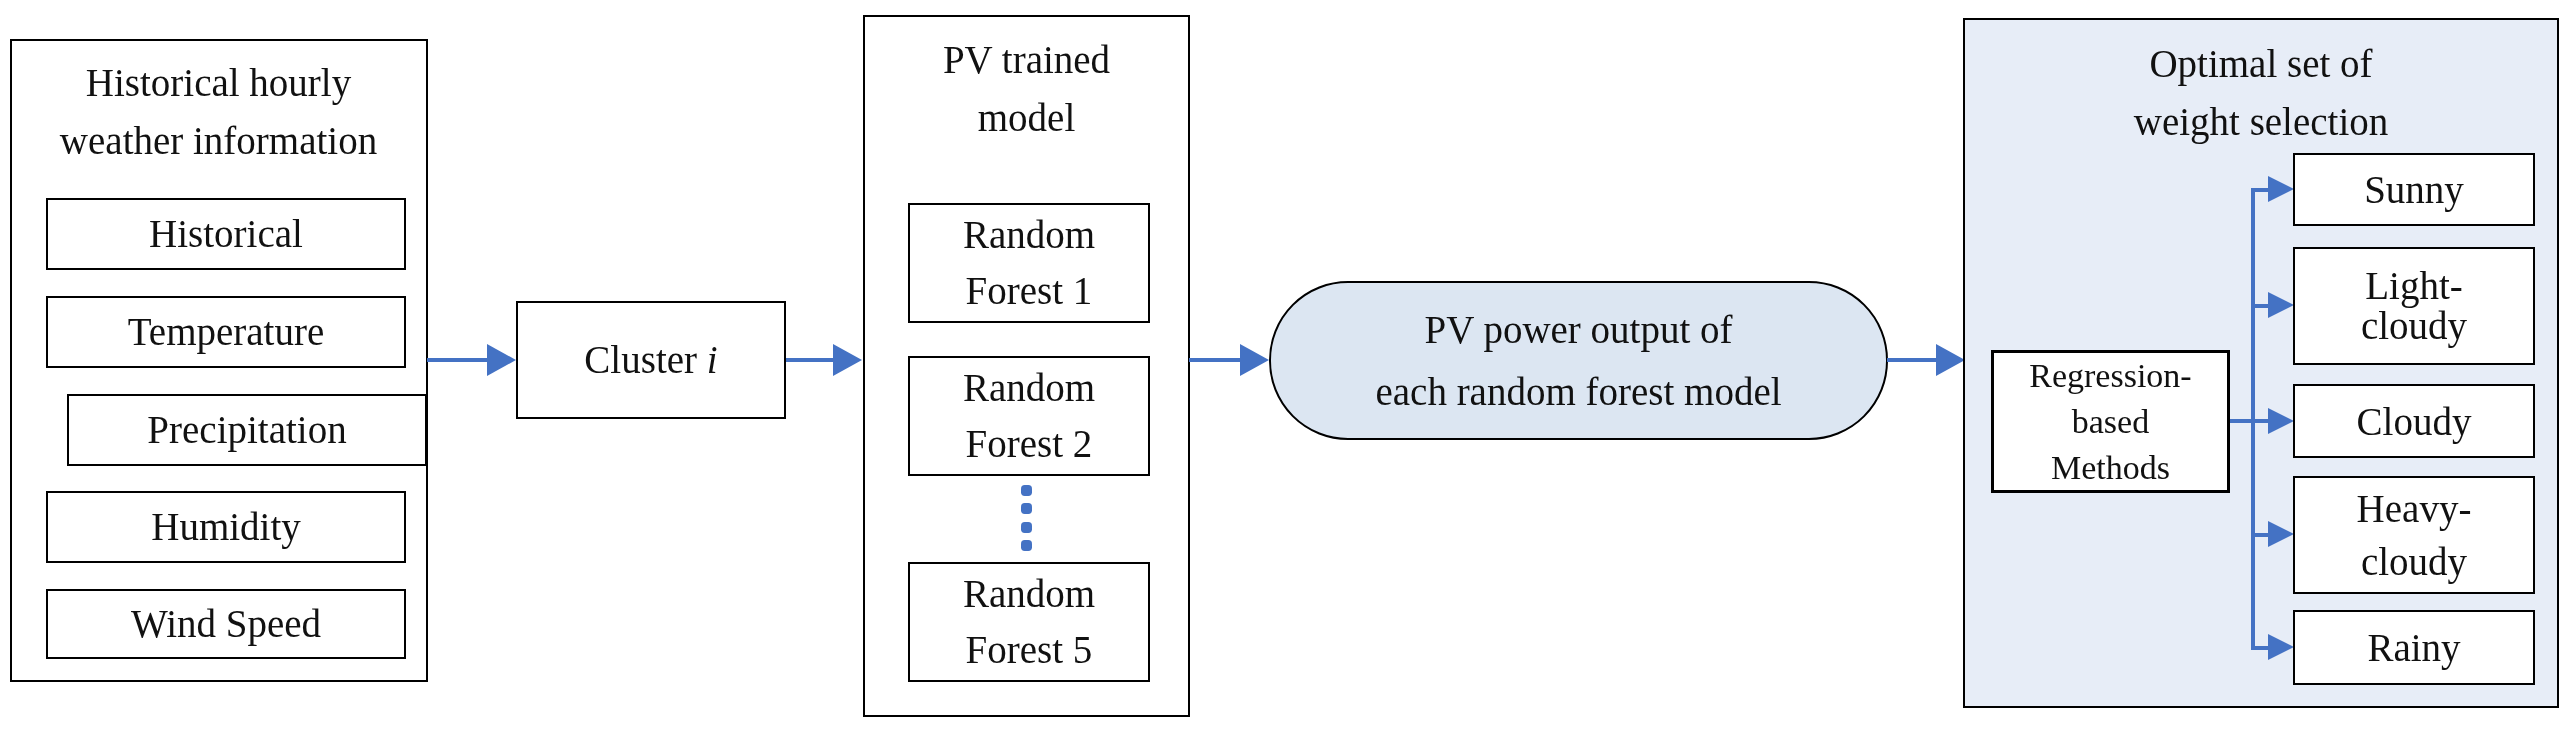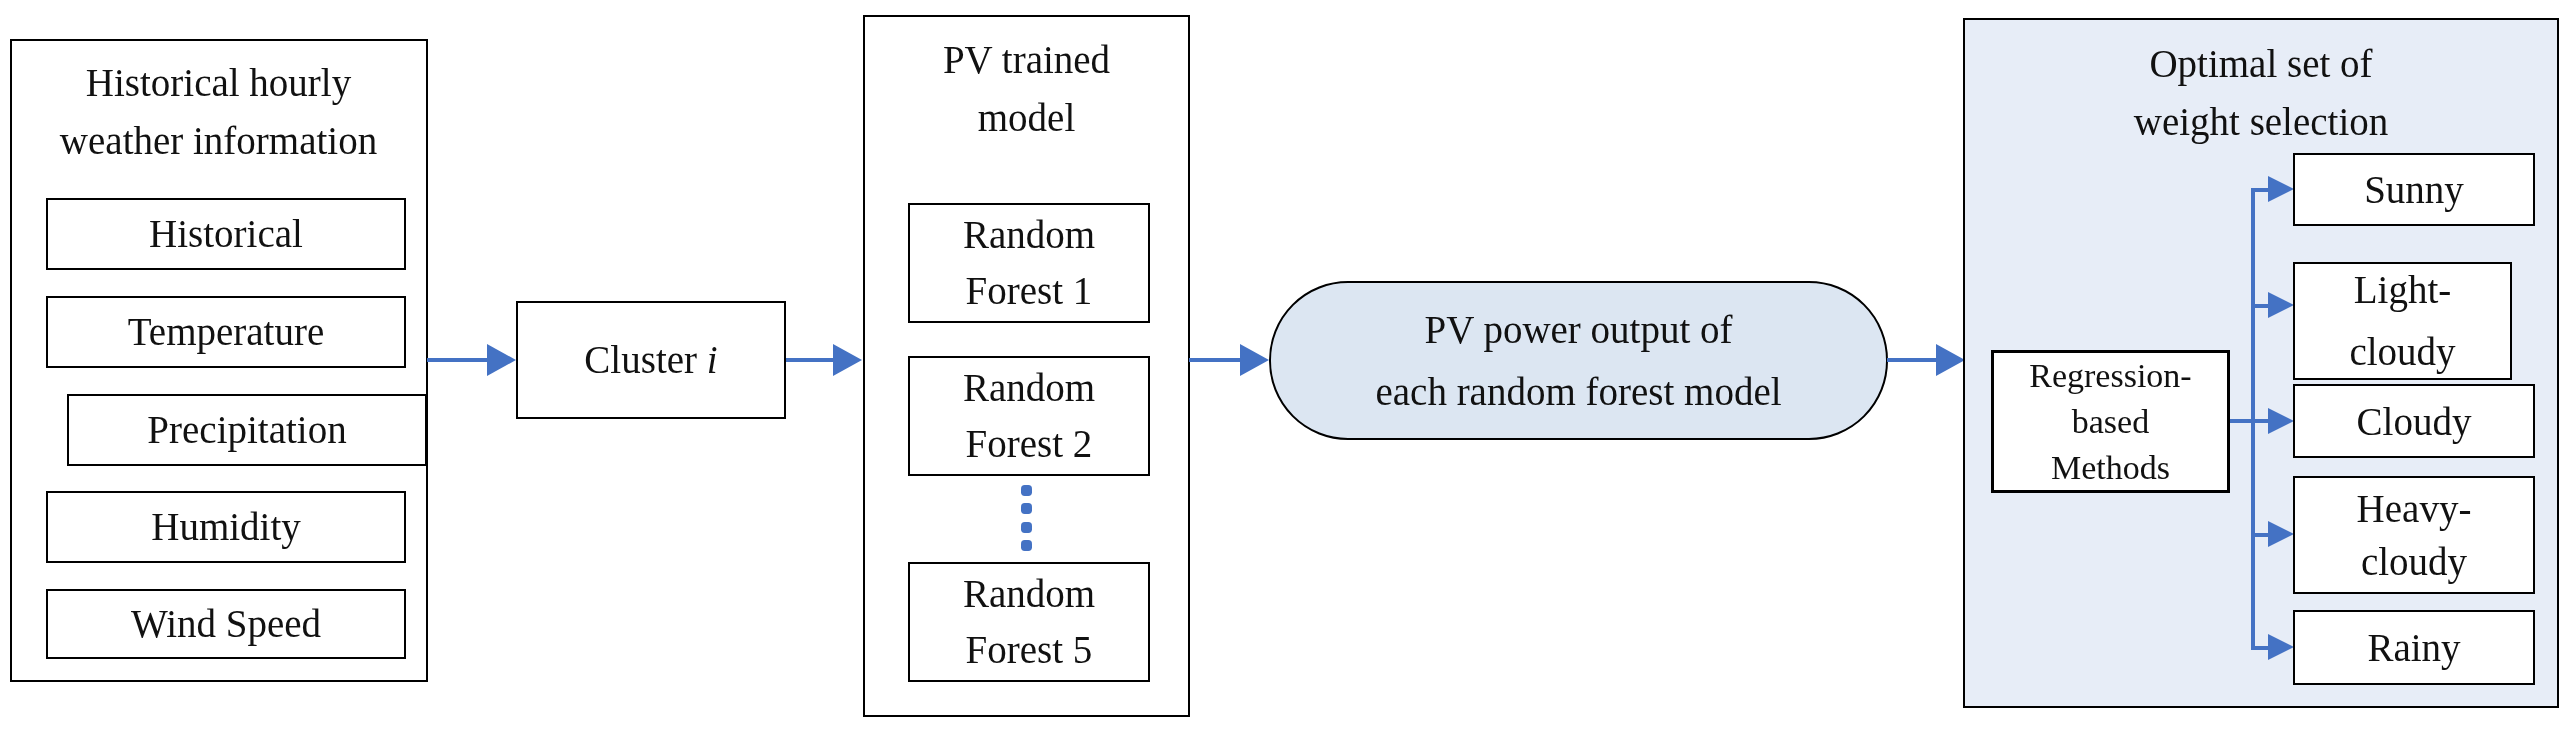--- a/index.html
+++ b/index.html
@@ -111,19 +111,19 @@
 <div class="abs shaft" style="left:2251px;top:533px;width:19px;height:3.7px;"></div>
 <div class="abs shaft" style="left:2251px;top:646px;width:19px;height:3.7px;"></div>
 
 <div class="abs head-sm" style="left:2268px;top:176px;"></div>
 <div class="abs head-sm" style="left:2268px;top:292px;"></div>
 <div class="abs head-sm" style="left:2268px;top:408px;"></div>
 <div class="abs head-sm" style="left:2268px;top:521px;"></div>
 <div class="abs head-sm" style="left:2268px;top:634px;"></div>
 
 <div class="abs box t53" style="left:2293px;top:153px;width:242px;height:73px;line-height:53px;">Sunny</div>
-<div class="abs box t53" style="left:2293px;top:247px;width:219px;height:118px;line-height:62px;margin-top:15px;">Light-
+<div class="abs box t53" style="left:2293px;top:247px;width:242px;height:118px;line-height:40px;">Light-
 cloudy</div>
 <div class="abs box t53" style="left:2293px;top:384px;width:242px;height:74px;line-height:53px;">Cloudy</div>
 <div class="abs box t53" style="left:2293px;top:476px;width:242px;height:118px;line-height:53px;">Heavy-
 cloudy</div>
 <div class="abs box t53" style="left:2293px;top:610px;width:242px;height:75px;line-height:53px;">Rainy</div>
 
 
 </body></html>

